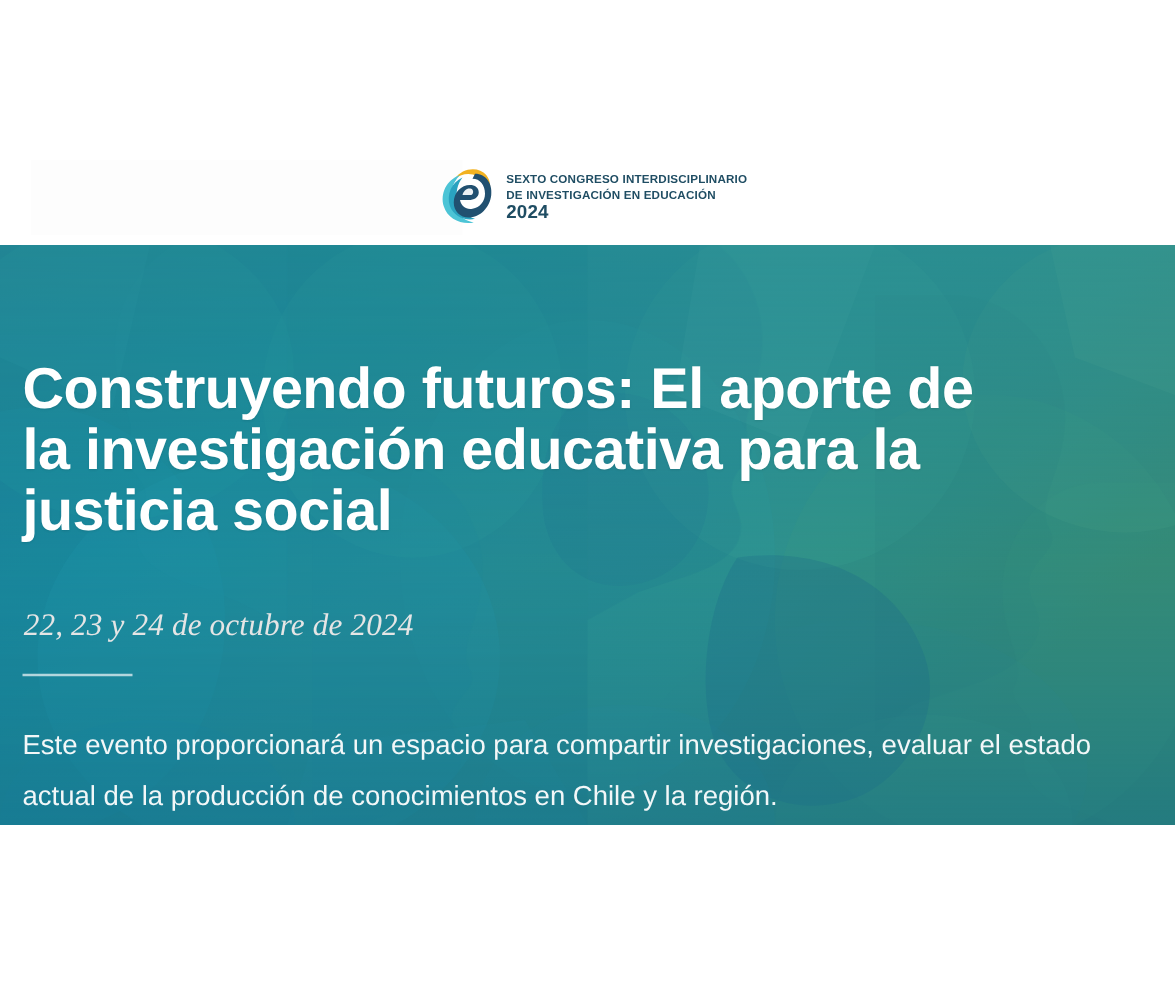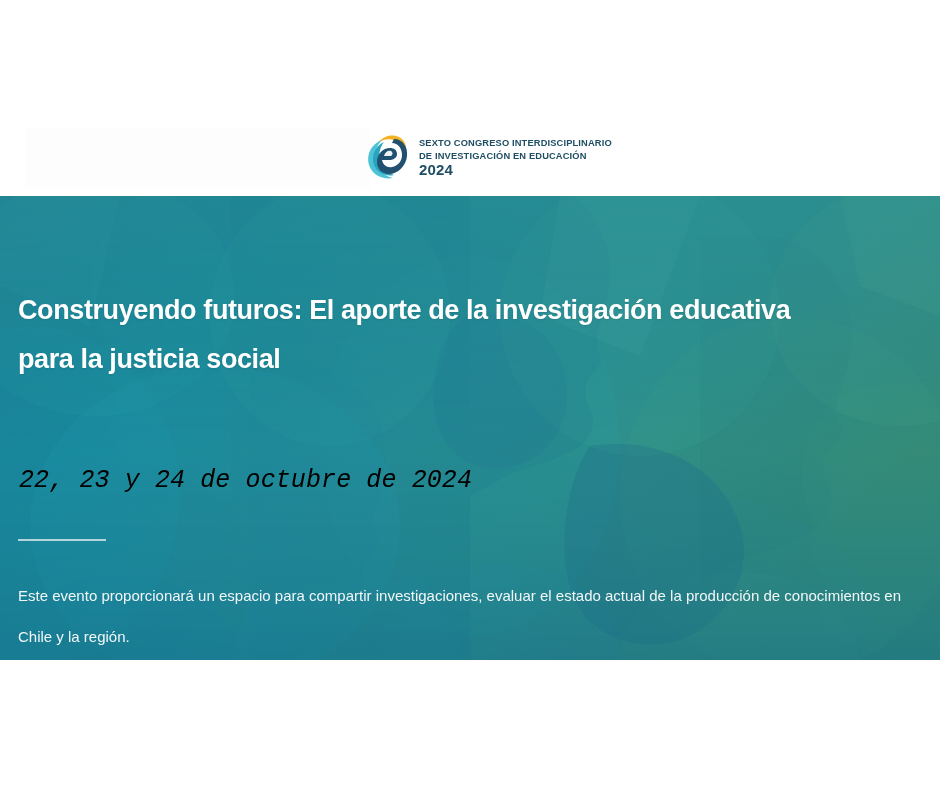--- a/index.html
+++ b/index.html
@@ -38,21 +38,21 @@
     position: absolute;
     left: 25px;
     top: 128px;
     width: 345px;
     height: 60px;
     background: #fdfdfd;
   }
 
   .logo-block {
     position: absolute;
-    left: 364px;
+    left: 350px;
     top: 131px;
     display: flex;
     align-items: center;
     gap: 9px;
   }
   .logo-mark {
     width: 46px;
     height: 50px;
     flex: 0 0 auto;
     display: block;
@@ -107,34 +107,34 @@
   }
 
   .hero-title {
     position: absolute;
     left: 0;
     top: 90px;
     width: 790px;
     margin: 0;
     color: #ffffff;
     font-family: "Liberation Sans", sans-serif;
-    font-size: 27px;
+    font-size: 46px;
     font-weight: bold;
     line-height: 49px;
     letter-spacing: -0.4px;
     text-shadow: 0 1px 2px rgba(0,0,0,0.10);
   }
 
   .hero-date {
     position: absolute;
     left: 1px;
-    top: 270px;
-    margin: 0;
-    color: #000000;
-    font-family: Liberation Mono, monospace;
+    top: 290px;
+    margin: 0;
+    color: #e5e5e5;
+    font-family: Liberation Serif, serif;
     font-size: 25px;
     font-style: italic;
     font-weight: normal;
     letter-spacing: 0.1px;
     line-height: 30px;
   }
 
   .hero-rule {
     position: absolute;
     left: 0;
@@ -148,21 +148,21 @@
   }
 
   .hero-desc {
     position: absolute;
     left: 0;
     top: 379px;
     width: 900px;
     margin: 0;
     color: #f2f7f8;
     font-family: "Liberation Sans", sans-serif;
-    font-size: 15px;
+    font-size: 22px;
     font-weight: normal;
     line-height: 41px;
   }
 
   
   .footer-space {
     position: absolute;
     left: 0;
     top: 660px;
     width: 940px;

